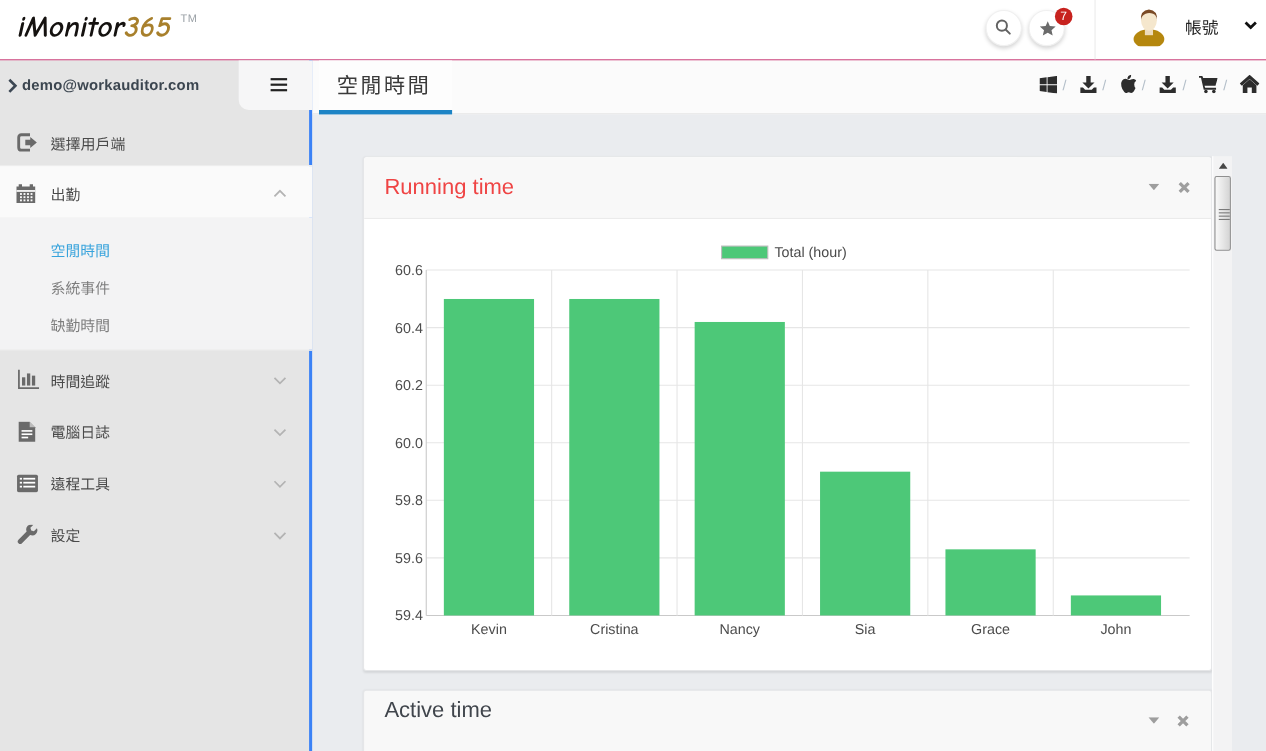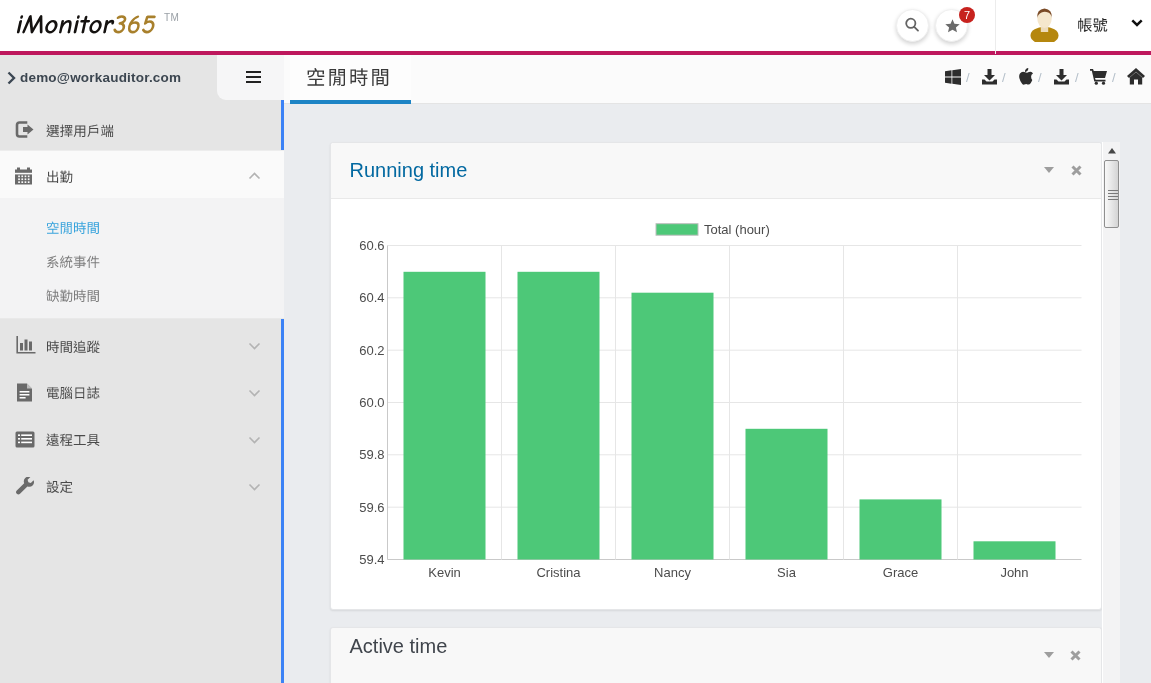--- a/index.html
+++ b/index.html
@@ -1,18 +1,18 @@
 <!DOCTYPE html>
 <html><head><meta charset="utf-8"><style>
 *{margin:0;padding:0;box-sizing:border-box}
 html,body{width:1151px;height:683px;overflow:hidden;background:#fff;
  font-family:"Liberation Sans",sans-serif;position:relative}
 .abs{position:absolute}
 </style></head><body>
-<div class="abs" style="left:0;top:0;width:1151px;height:55px;background:#fff;border-bottom:4px solid #be185d">
+<div class="abs" style="left:0;top:0;width:1151px;height:55px;background:#fff;border-bottom:1px solid #be185d">
     <svg style="position:absolute;left:16px;top:9.0px" width="140" height="31" viewBox="0 0 140.0 31.1">
       <path d="M4.0 8.9Q4.0 8.7 4.0 8.5L4.3 7.5Q4.4 7.0 4.9 6.6Q5.3 6.3 5.8 6.3Q6.3 6.3 6.6 6.6Q6.9 6.9 6.9 7.3Q6.9 7.5 6.8 7.6L6.6 8.6Q6.4 9.1 6.0 9.5Q5.5 9.9 5.0 9.9Q4.6 9.9 4.3 9.6Q4.0 9.3 4.0 8.9ZM0.7 23.4Q0.7 23.2 0.7 23.1L3.1 12.4Q3.2 11.9 3.7 11.5Q4.2 11.1 4.8 11.1Q5.2 11.1 5.5 11.4Q5.8 11.6 5.8 12.1Q5.8 12.3 5.8 12.4L3.4 23.1Q3.3 23.7 2.8 24.1Q2.3 24.5 1.8 24.5Q1.3 24.5 1.0 24.2Q0.7 23.9 0.7 23.4Z M6.1 23.4Q6.1 23.1 6.2 22.7L12.9 7.1Q13.1 6.6 13.6 6.4Q14.0 6.1 14.5 6.1Q14.9 6.1 15.2 6.3Q15.5 6.6 15.5 7.0L16.8 19.0L23.7 6.9Q24.2 6.1 25.2 6.1Q25.6 6.1 25.9 6.4Q26.2 6.6 26.2 7.1L26.4 22.9Q26.4 23.6 26.0 24.0Q25.6 24.5 24.9 24.5Q24.4 24.5 24.0 24.1Q23.7 23.7 23.7 23.1L23.5 12.2L17.0 23.5Q16.5 24.5 15.5 24.5Q15.1 24.5 14.8 24.2Q14.5 23.9 14.5 23.5L13.3 12.6L8.6 23.4Q8.4 23.9 8.0 24.2Q7.6 24.5 7.1 24.5Q6.6 24.5 6.3 24.1Q6.1 23.8 6.1 23.4Z M29.1 19.7Q29.1 17.6 30.2 15.6Q31.4 13.6 33.2 12.3Q35.1 11.0 37.1 11.0Q38.4 11.0 39.4 11.6Q40.4 12.2 40.9 13.3Q41.5 14.4 41.5 15.8Q41.5 17.8 40.3 19.8Q39.1 21.9 37.3 23.2Q35.4 24.5 33.5 24.5Q31.5 24.5 30.3 23.1Q29.1 21.8 29.1 19.7ZM38.7 16.3Q38.7 15.0 38.1 14.2Q37.5 13.4 36.5 13.4Q35.3 13.4 34.2 14.3Q33.1 15.2 32.4 16.6Q31.7 18.0 31.7 19.3Q31.7 20.5 32.3 21.3Q32.9 22.1 33.9 22.1Q35.1 22.1 36.2 21.2Q37.3 20.3 38.0 19.0Q38.7 17.6 38.7 16.3Z M43.0 23.2 45.3 12.3Q45.4 11.7 45.9 11.3Q46.4 11.0 46.9 11.0Q47.3 11.0 47.6 11.2Q47.9 11.5 47.9 12.0Q47.9 12.2 47.9 12.3L47.4 14.3Q48.5 12.7 49.9 11.8Q51.2 11.0 52.6 11.0Q54.2 11.0 54.9 11.8Q55.6 12.5 55.6 14.3Q55.6 16.0 55.1 18.4L54.1 23.2Q54.0 23.7 53.5 24.1Q53.1 24.5 52.6 24.5Q52.1 24.5 51.7 24.1Q51.4 23.7 51.5 23.2L52.5 18.7Q53.0 16.3 53.0 15.1Q53.0 14.2 52.7 13.9Q52.4 13.5 51.8 13.5Q51.0 13.5 50.0 14.2Q49.1 14.9 48.1 16.1Q47.3 17.3 46.8 18.3Q46.3 19.4 46.0 20.8L45.5 23.1Q45.4 23.7 45.0 24.1Q44.6 24.5 44.0 24.5Q43.5 24.5 43.2 24.1Q42.8 23.7 43.0 23.2Z M60.9 8.9Q60.9 8.7 60.9 8.5L61.2 7.5Q61.3 7.0 61.7 6.6Q62.2 6.3 62.7 6.3Q63.2 6.3 63.5 6.6Q63.7 6.9 63.7 7.3Q63.7 7.5 63.7 7.6L63.5 8.6Q63.3 9.1 62.9 9.5Q62.4 9.9 61.9 9.9Q61.5 9.9 61.2 9.6Q60.9 9.3 60.9 8.9ZM57.6 23.4Q57.6 23.2 57.6 23.1L60.0 12.4Q60.1 11.9 60.6 11.5Q61.1 11.1 61.6 11.1Q62.1 11.1 62.4 11.4Q62.7 11.6 62.7 12.1Q62.7 12.3 62.7 12.4L60.3 23.1Q60.2 23.7 59.7 24.1Q59.2 24.5 58.7 24.5Q58.2 24.5 57.9 24.2Q57.6 23.9 57.6 23.4Z M65.5 23.2 67.6 13.5H65.3Q64.8 13.5 64.5 13.2Q64.3 12.9 64.3 12.4Q64.3 11.9 64.8 11.4Q65.3 11.0 65.9 11.0H68.1L68.8 8.1Q68.9 7.6 69.3 7.2Q69.8 6.8 70.3 6.8Q70.8 6.8 71.1 7.1Q71.4 7.4 71.4 7.8Q71.4 8.0 71.4 8.1L70.7 11.0H73.0Q73.5 11.0 73.8 11.3Q74.1 11.6 74.1 12.0Q74.1 12.6 73.6 13.0Q73.1 13.5 72.5 13.5H70.2L68.1 23.2Q68.0 23.8 67.5 24.1Q67.1 24.5 66.6 24.5Q66.0 24.5 65.7 24.1Q65.4 23.7 65.5 23.2Z M73.4 19.7Q73.4 17.6 74.5 15.6Q75.7 13.6 77.5 12.3Q79.4 11.0 81.4 11.0Q82.7 11.0 83.7 11.6Q84.7 12.2 85.2 13.3Q85.8 14.4 85.8 15.8Q85.8 17.8 84.6 19.8Q83.5 21.9 81.6 23.2Q79.7 24.5 77.8 24.5Q75.8 24.5 74.6 23.1Q73.4 21.8 73.4 19.7ZM83.0 16.3Q83.0 15.0 82.4 14.2Q81.8 13.4 80.8 13.4Q79.6 13.4 78.5 14.3Q77.4 15.2 76.7 16.6Q76.0 18.0 76.0 19.3Q76.0 20.5 76.6 21.3Q77.2 22.1 78.2 22.1Q79.4 22.1 80.5 21.2Q81.6 20.3 82.3 19.0Q83.0 17.6 83.0 16.3Z M98.3 12.6Q98.3 12.9 98.2 13.5Q98.1 14.0 98.0 14.4Q97.8 14.9 97.4 15.2Q97.0 15.6 96.5 15.6Q96.0 15.6 95.7 15.3Q95.4 15.1 95.4 14.7Q95.4 14.5 95.5 14.2Q95.6 13.9 95.6 13.8Q95.6 13.5 95.2 13.5Q94.7 13.5 93.8 14.1Q92.9 14.6 92.3 15.3Q91.4 16.2 91.1 17.7L89.9 23.2Q89.8 23.7 89.3 24.1Q88.8 24.5 88.3 24.5Q87.8 24.5 87.5 24.1Q87.2 23.7 87.3 23.2L89.6 12.3Q89.7 11.7 90.2 11.4Q90.7 11.0 91.2 11.0Q91.8 11.0 92.1 11.3Q92.3 11.7 92.2 12.2L92.1 12.9Q92.9 12.0 94.0 11.4Q95.1 10.9 96.1 10.9Q97.1 10.9 97.7 11.4Q98.3 11.9 98.3 12.6Z" fill="#151210"></path>
       <path d="M97.5 21.0Q97.5 20.4 98.0 19.9Q98.5 19.5 99.1 19.5Q99.8 19.5 100.1 20.2Q100.3 20.8 100.9 21.3Q101.5 21.9 102.7 21.9Q103.8 21.9 104.6 21.4Q105.5 20.9 106.1 20.0Q106.6 19.1 106.6 18.1Q106.6 17.2 106.1 16.6Q105.6 16.1 104.9 15.9Q104.2 15.7 103.7 15.7Q103.2 15.7 102.9 15.4Q102.6 15.1 102.6 14.6Q102.6 14.0 103.1 13.6Q103.6 13.1 104.2 13.1Q105.0 13.1 105.8 12.6Q106.7 12.2 107.3 11.6Q107.9 11.0 107.9 10.4Q107.9 9.8 107.3 9.4Q106.6 8.9 105.5 8.9Q104.7 8.9 104.0 9.2Q103.4 9.4 102.7 9.8Q102.7 9.8 102.5 9.9Q102.2 10.0 102.1 10.1Q102.0 10.1 101.8 10.1Q101.3 10.1 101.0 9.9Q100.8 9.6 100.8 9.2Q100.8 8.6 101.1 8.1Q101.5 7.7 102.2 7.3Q103.0 6.9 104.0 6.6Q105.0 6.3 106.1 6.3Q108.1 6.3 109.3 7.3Q110.5 8.3 110.5 9.9Q110.5 11.2 109.8 12.3Q109.0 13.5 107.8 14.3Q108.6 14.9 108.9 15.7Q109.3 16.5 109.3 17.5Q109.3 19.3 108.3 20.9Q107.3 22.5 105.7 23.5Q104.1 24.5 102.2 24.5Q101.1 24.5 100.0 24.0Q98.9 23.5 98.2 22.7Q97.5 21.9 97.5 21.0Z M112.1 19.8Q112.1 17.0 113.5 14.1Q115.0 11.2 117.4 9.3Q118.7 8.2 120.2 7.3Q121.7 6.5 122.3 6.5Q122.7 6.5 123.0 6.7Q123.3 7.0 123.3 7.4Q123.3 7.9 123.0 8.3Q122.7 8.7 122.3 8.9Q119.2 10.1 117.2 12.7Q118.4 12.3 119.7 12.3Q121.6 12.3 122.8 13.3Q123.9 14.4 123.9 16.3Q123.9 18.3 123.0 20.2Q122.0 22.1 120.4 23.3Q118.7 24.5 116.8 24.5Q114.8 24.5 113.4 23.3Q112.1 22.2 112.1 19.8ZM121.4 16.9Q121.4 15.9 120.8 15.3Q120.2 14.8 119.1 14.8Q117.1 14.8 115.2 16.2Q114.9 16.9 114.8 17.8Q114.6 18.6 114.6 19.2Q114.6 20.6 115.4 21.3Q116.1 21.9 117.4 21.9Q118.4 21.9 119.4 21.2Q120.3 20.4 120.8 19.2Q121.4 18.0 121.4 16.9Z M127.8 23.5Q127.2 23.1 126.7 22.4Q126.2 21.7 126.2 21.2Q126.2 20.5 126.7 20.0Q127.2 19.5 127.8 19.5Q128.2 19.5 128.4 19.7Q128.6 19.8 128.7 20.2Q129.2 21.0 129.8 21.4Q130.5 21.8 131.5 21.8Q132.6 21.8 133.7 21.1Q134.8 20.3 135.4 19.0Q136.1 17.8 136.1 16.5Q136.1 15.4 135.5 14.6Q134.9 13.9 133.7 13.9Q132.0 13.9 130.3 15.3Q129.8 15.7 129.2 15.7Q128.7 15.7 128.4 15.5Q128.1 15.3 128.1 14.8Q128.1 14.6 128.2 14.3L130.2 7.8Q130.4 7.3 130.9 7.0Q131.3 6.6 131.8 6.6H138.9Q139.4 6.6 139.7 7.0Q140.0 7.3 140.0 7.7Q140.0 8.2 139.5 8.7Q139.0 9.3 138.4 9.3H132.4L131.6 11.8Q132.9 11.3 134.2 11.3Q136.3 11.3 137.5 12.6Q138.8 13.8 138.8 15.9Q138.8 18.1 137.6 20.1Q136.5 22.0 134.7 23.2Q132.9 24.5 130.9 24.5Q129.2 24.5 127.8 23.5Z" fill="#a8802c"></path>
     </svg>
     <div class="abs" style="left:164px;top:13px;font-size:10px;line-height:10px;color:#9aa0a6;letter-spacing:0.5px">TM</div>
     <div class="abs" style="left:896px;top:9px;width:33px;height:33px;border-radius:50%;background:#fff;border:1px solid #f0f0f0;box-shadow:0 2px 4px rgba(0,0,0,.18)"></div>
     <svg class="abs" style="left:904px;top:17px" width="16" height="16" viewBox="0 0 16 16">
       <circle cx="6.8" cy="6.3" r="4.6" fill="none" stroke="#636363" stroke-width="1.8"></circle>
       <line x1="10.2" y1="9.8" x2="14" y2="13.6" stroke="#636363" stroke-width="1.8" stroke-linecap="round"></line>
     </svg>
@@ -176,21 +176,21 @@
 <circle cx="6.3" cy="14.2" r="1.6" fill="#2d2d2d"></circle>
     <circle cx="13.5" cy="14.2" r="1.6" fill="#2d2d2d"></circle>
   </svg>
 <svg class="abs" style="left:1127px;top:68px" width="18" height="17" viewBox="0 0 18 17">
 <path d="M9 0 L18 8 L16 10 L9 3.8 L2 10 L0 8 Z" fill="#2d2d2d"></path>
 <path d="M2.8 9.5 L9 4.1 L15.2 9.5 V16.5 H11 V11.5 H7 V16.5 H2.8 Z" fill="#2d2d2d"></path>
   </svg>
 <div class="abs" style="left:284px;top:104px;width:867px;height:579px;background:#eaecef"></div>
 <div class="abs" style="left:329.5px;top:142px;width:772px;height:468px;background:#fff;border:1px solid #e5e6e8;border-radius:3px;box-shadow:0 1px 2px rgba(0,0,0,.09)">
     <div style="position:absolute;left:0;top:0;width:100%;height:55.5px;background:#f8f8f8;border-bottom:1px solid #e9e9e9;border-radius:3px 3px 0 0"></div>
-    <div style="position:absolute;left:19px;top:16px;font-size:20px;color:#0369a1">Running time</div>
+    <div style="position:absolute;left:19px;top:16px;font-size:20px;color:#ef4444">Running time</div>
     <svg style="position:absolute;left:713px;top:24px" width="10" height="6" viewBox="0 0 10 6">
       <path d="M0 0 H10 L5 6 Z" fill="#9e9e9e"></path>
     </svg>
     <svg style="position:absolute;left:740px;top:22px" width="11" height="11" viewBox="0 0 11 11">
       <path d="M1.5 1.5 L9.5 9.5 M9.5 1.5 L1.5 9.5" stroke="#9e9e9e" stroke-width="3"></path>
     </svg>
   </div>
 <svg class="abs" style="left:329.5px;top:142px" width="772" height="468" viewBox="0 0 772 468">
     <line x1="57.5" y1="103.5" x2="751.5" y2="103.5" stroke="#e6e6e6" stroke-width="1"></line>
     <line x1="57.5" y1="155.8" x2="751.5" y2="155.8" stroke="#e6e6e6" stroke-width="1"></line>

